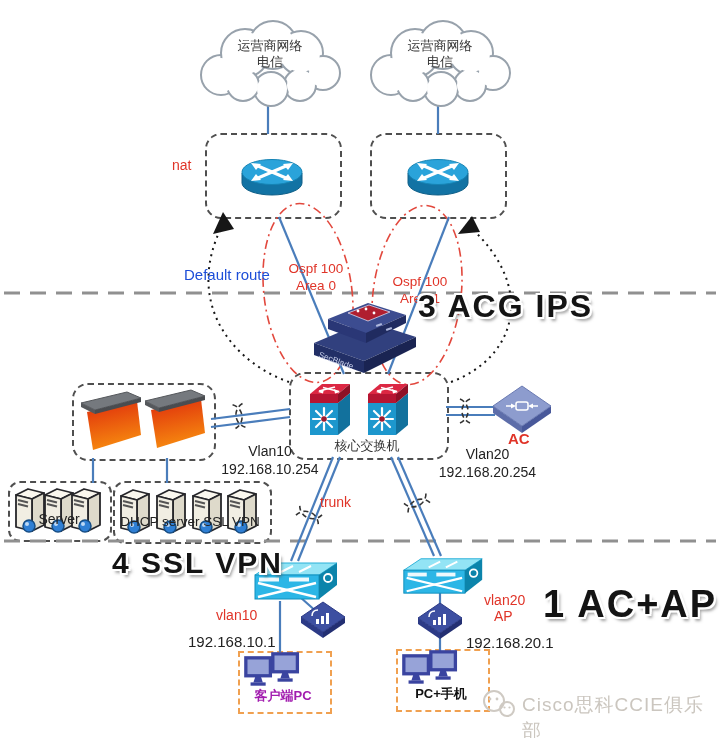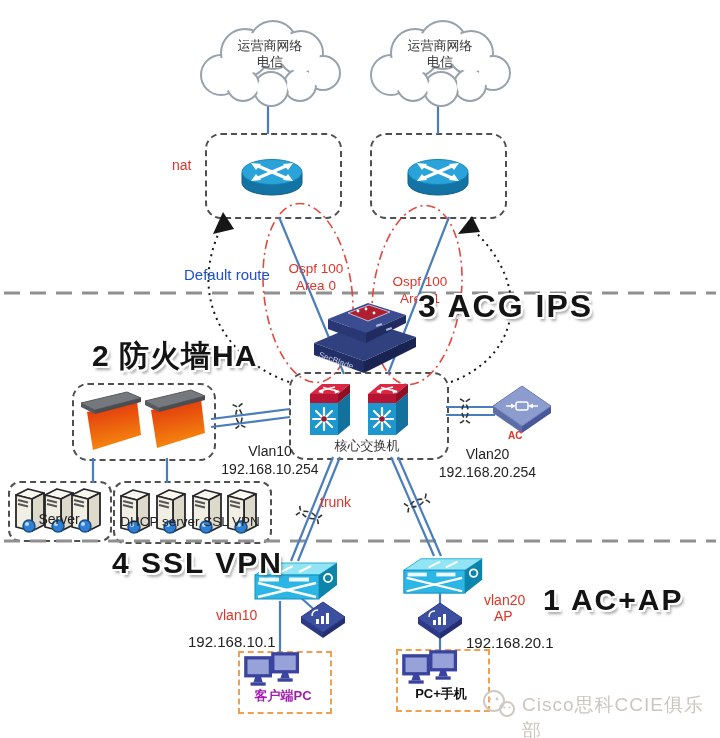--- a/index.html
+++ b/index.html
@@ -445,36 +445,35 @@
   <div class="lbl" style="left:184px;top:266px;font-size:15px;color:#1d4ed8;">Default route</div>
   <div class="lbl red ctr" style="left:268px;top:261px;width:96px;font-size:13.5px;">Ospf 100
 Area 0</div>
   <div class="lbl red ctr" style="left:372px;top:274px;width:96px;font-size:13.5px;">Ospf 100
 Area 1</div>
   <div class="lbl ctr" style="left:300px;top:438px;width:134px;font-size:13px;color:#333;">核心交换机</div>
   <div class="lbl ctr" style="left:215px;top:443px;width:110px;color:#222;">Vlan10
 192.168.10.254</div>
   <div class="lbl ctr" style="left:425px;top:446px;width:125px;color:#222;">Vlan20
 192.168.20.254</div>
-  <div class="lbl red" style="left:508px;top:430px;font-size:10px;font-weight:bold;text-align:right;">AC</div>
+  <div class="lbl red" style="left:508px;top:430px;font-size:15px;font-weight:bold;text-align:right;">AC</div>
   <div class="lbl ctr" style="left:28px;top:511px;width:62px;">Server</div>
   <div class="lbl ctr" style="left:115px;top:514px;width:150px;font-size:13.5px;">DHCP server  SSL VPN</div>
   <div class="lbl red" style="left:272px;top:494px;margin-left:48px;">trunk</div>
   <div class="lbl red" style="left:216px;top:607px;">vlan10</div>
   <div class="lbl red" style="left:484px;top:592px;">vlan20</div>
   <div class="lbl red" style="left:494px;top:608px;">AP</div>
   <div class="lbl" style="left:188px;top:633px;font-size:15px;">192.168.10.1</div>
   <div class="lbl" style="left:466px;top:634px;font-size:15px;">192.168.20.1</div>
   <div class="lbl ctr" style="left:240px;top:688px;width:86px;font-size:13px;font-weight:bold;color:#a21caf;">客户端PC</div>
   <div class="lbl ctr" style="left:398px;top:686px;width:86px;font-size:13px;font-weight:bold;color:#111;">PC+手机</div>
 
   <div class="big" style="left:418px;top:288px;font-size:32px;letter-spacing:2px;">3 ACG IPS</div>
-  <div class="big" style="left:92px;top:336px;font-size:30px;">2 防火墙HA</div>
   <div class="big" style="left:112px;top:546px;font-size:30px;letter-spacing:2px;">4 SSL VPN</div>
-  <div class="big" style="left:543px;top:583px;font-size:30px;letter-spacing:2px;">1 AC+AP</div>
+  <div class="big" style="left:543px;top:583px;font-size:38px;letter-spacing:2px;">1 AC+AP</div>
 
   <svg class="abs" style="left:480px;top:688px;" width="38" height="32" viewBox="0 0 38 32">
     <g fill="none" stroke="#cfcac3" stroke-width="2">
       <circle cx="14" cy="13" r="10"></circle>
         <circle cx="27" cy="21" r="7"></circle>
     </g>
     <g fill="#cfcac3">
       <circle cx="10" cy="11" r="1.4"></circle>
         <circle cx="17" cy="11" r="1.4"></circle>
       <circle cx="24.5" cy="19.5" r="1.1"></circle>

